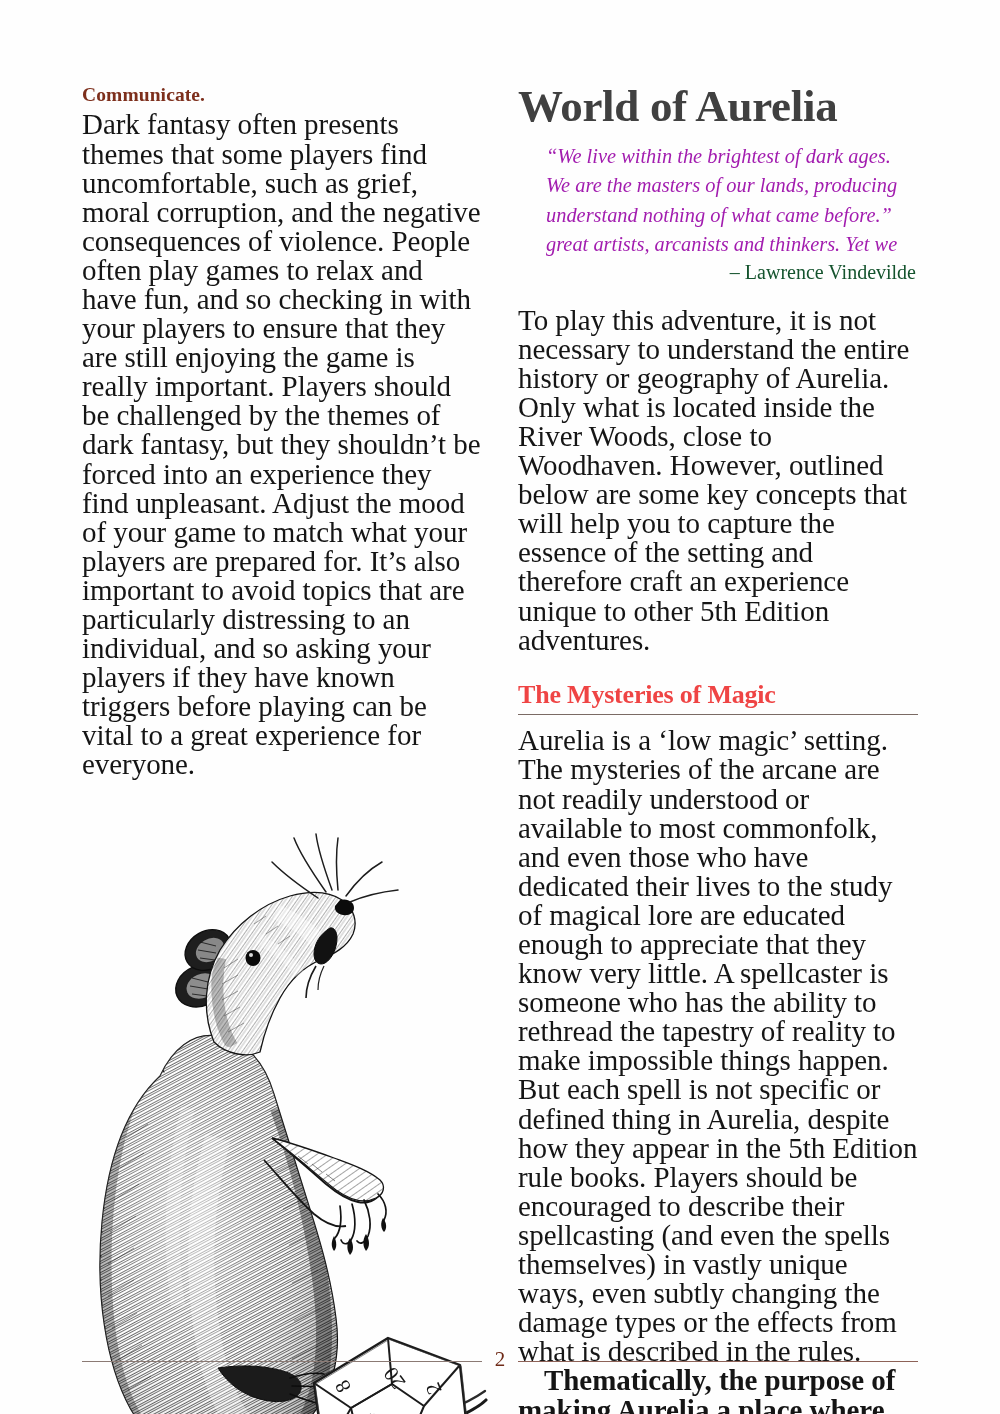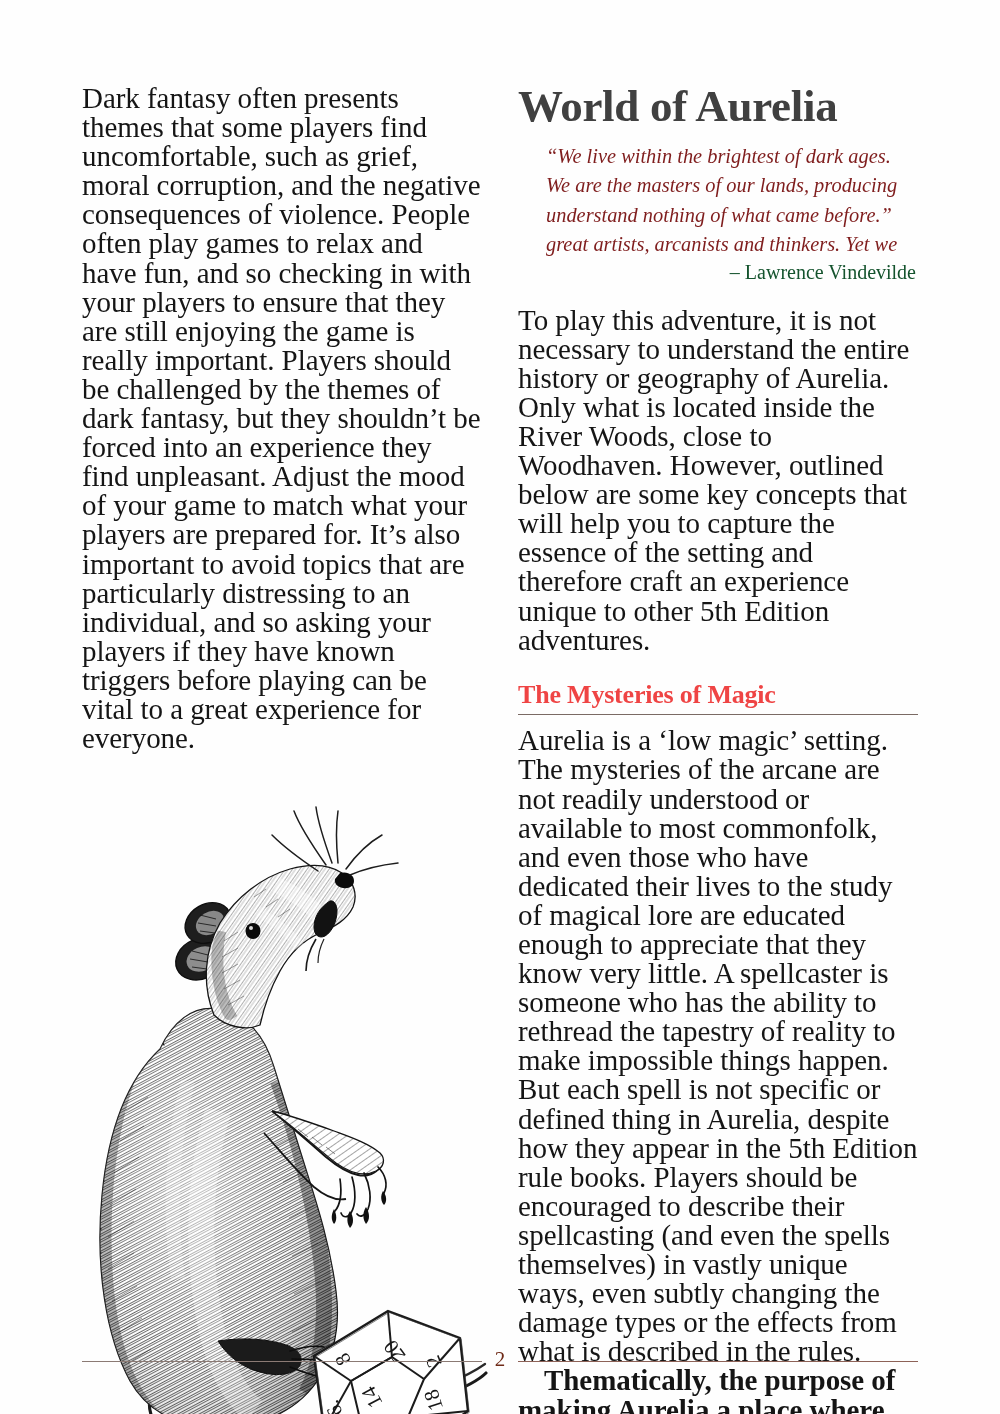--- a/index.html
+++ b/index.html
@@ -68,21 +68,21 @@
     margin: 0 0 14px 0;
     letter-spacing: -0.3px;
   }
 
   .quote {
     font-style: italic;
     font-size: 20.4px;
     line-height: 27.4px;
     margin: 0 0 2px 0;
     padding-left: 28px;
-    color: #7f1d1d;
+    color: #a21caf;
   }
   .quote-attr {
     font-size: 20px;
     text-align: right;
     margin: 2px 0 0 0;
     padding-right: 2px;
     color: #14532d;
   }
 
   .sect-head {
@@ -141,20 +141,21 @@
 </style>
 </head>
 <body>
 
 <div class="page">
 
   <div class="columns">
 
     <div class="col col-left">
 
+      <h3 class="run-head">Communicate.</h3>
 
       <p class="body">Dark fantasy often presents themes that some players find uncomfortable, such as grief, moral corruption, and the negative consequences of violence. People often play games to relax and have fun, and so checking in with your players to ensure that they are still enjoying the game is really important. Players should be challenged by the themes of dark fantasy, but they shouldn’t be forced into an experience they find unpleasant. Adjust the mood of your game to match what your players are prepared for. It’s also important to avoid topics that are particularly distressing to an individual, and so asking your players if they have known triggers before playing can be vital to a great experience for everyone.</p>
 
       <div class="illus">
         <svg viewBox="0 0 420 660" width="420" height="660" xmlns="http://www.w3.org/2000/svg">
           <defs>
 
             <pattern id="fur" width="5" height="5" patternUnits="userSpaceOnUse" patternTransform="rotate(62)">
               <rect width="5" height="5" fill="#ffffff"></rect>
               <line x1="0" y1="0" x2="0" y2="5" stroke="#1d1d1d" stroke-width="1.55"></line>

